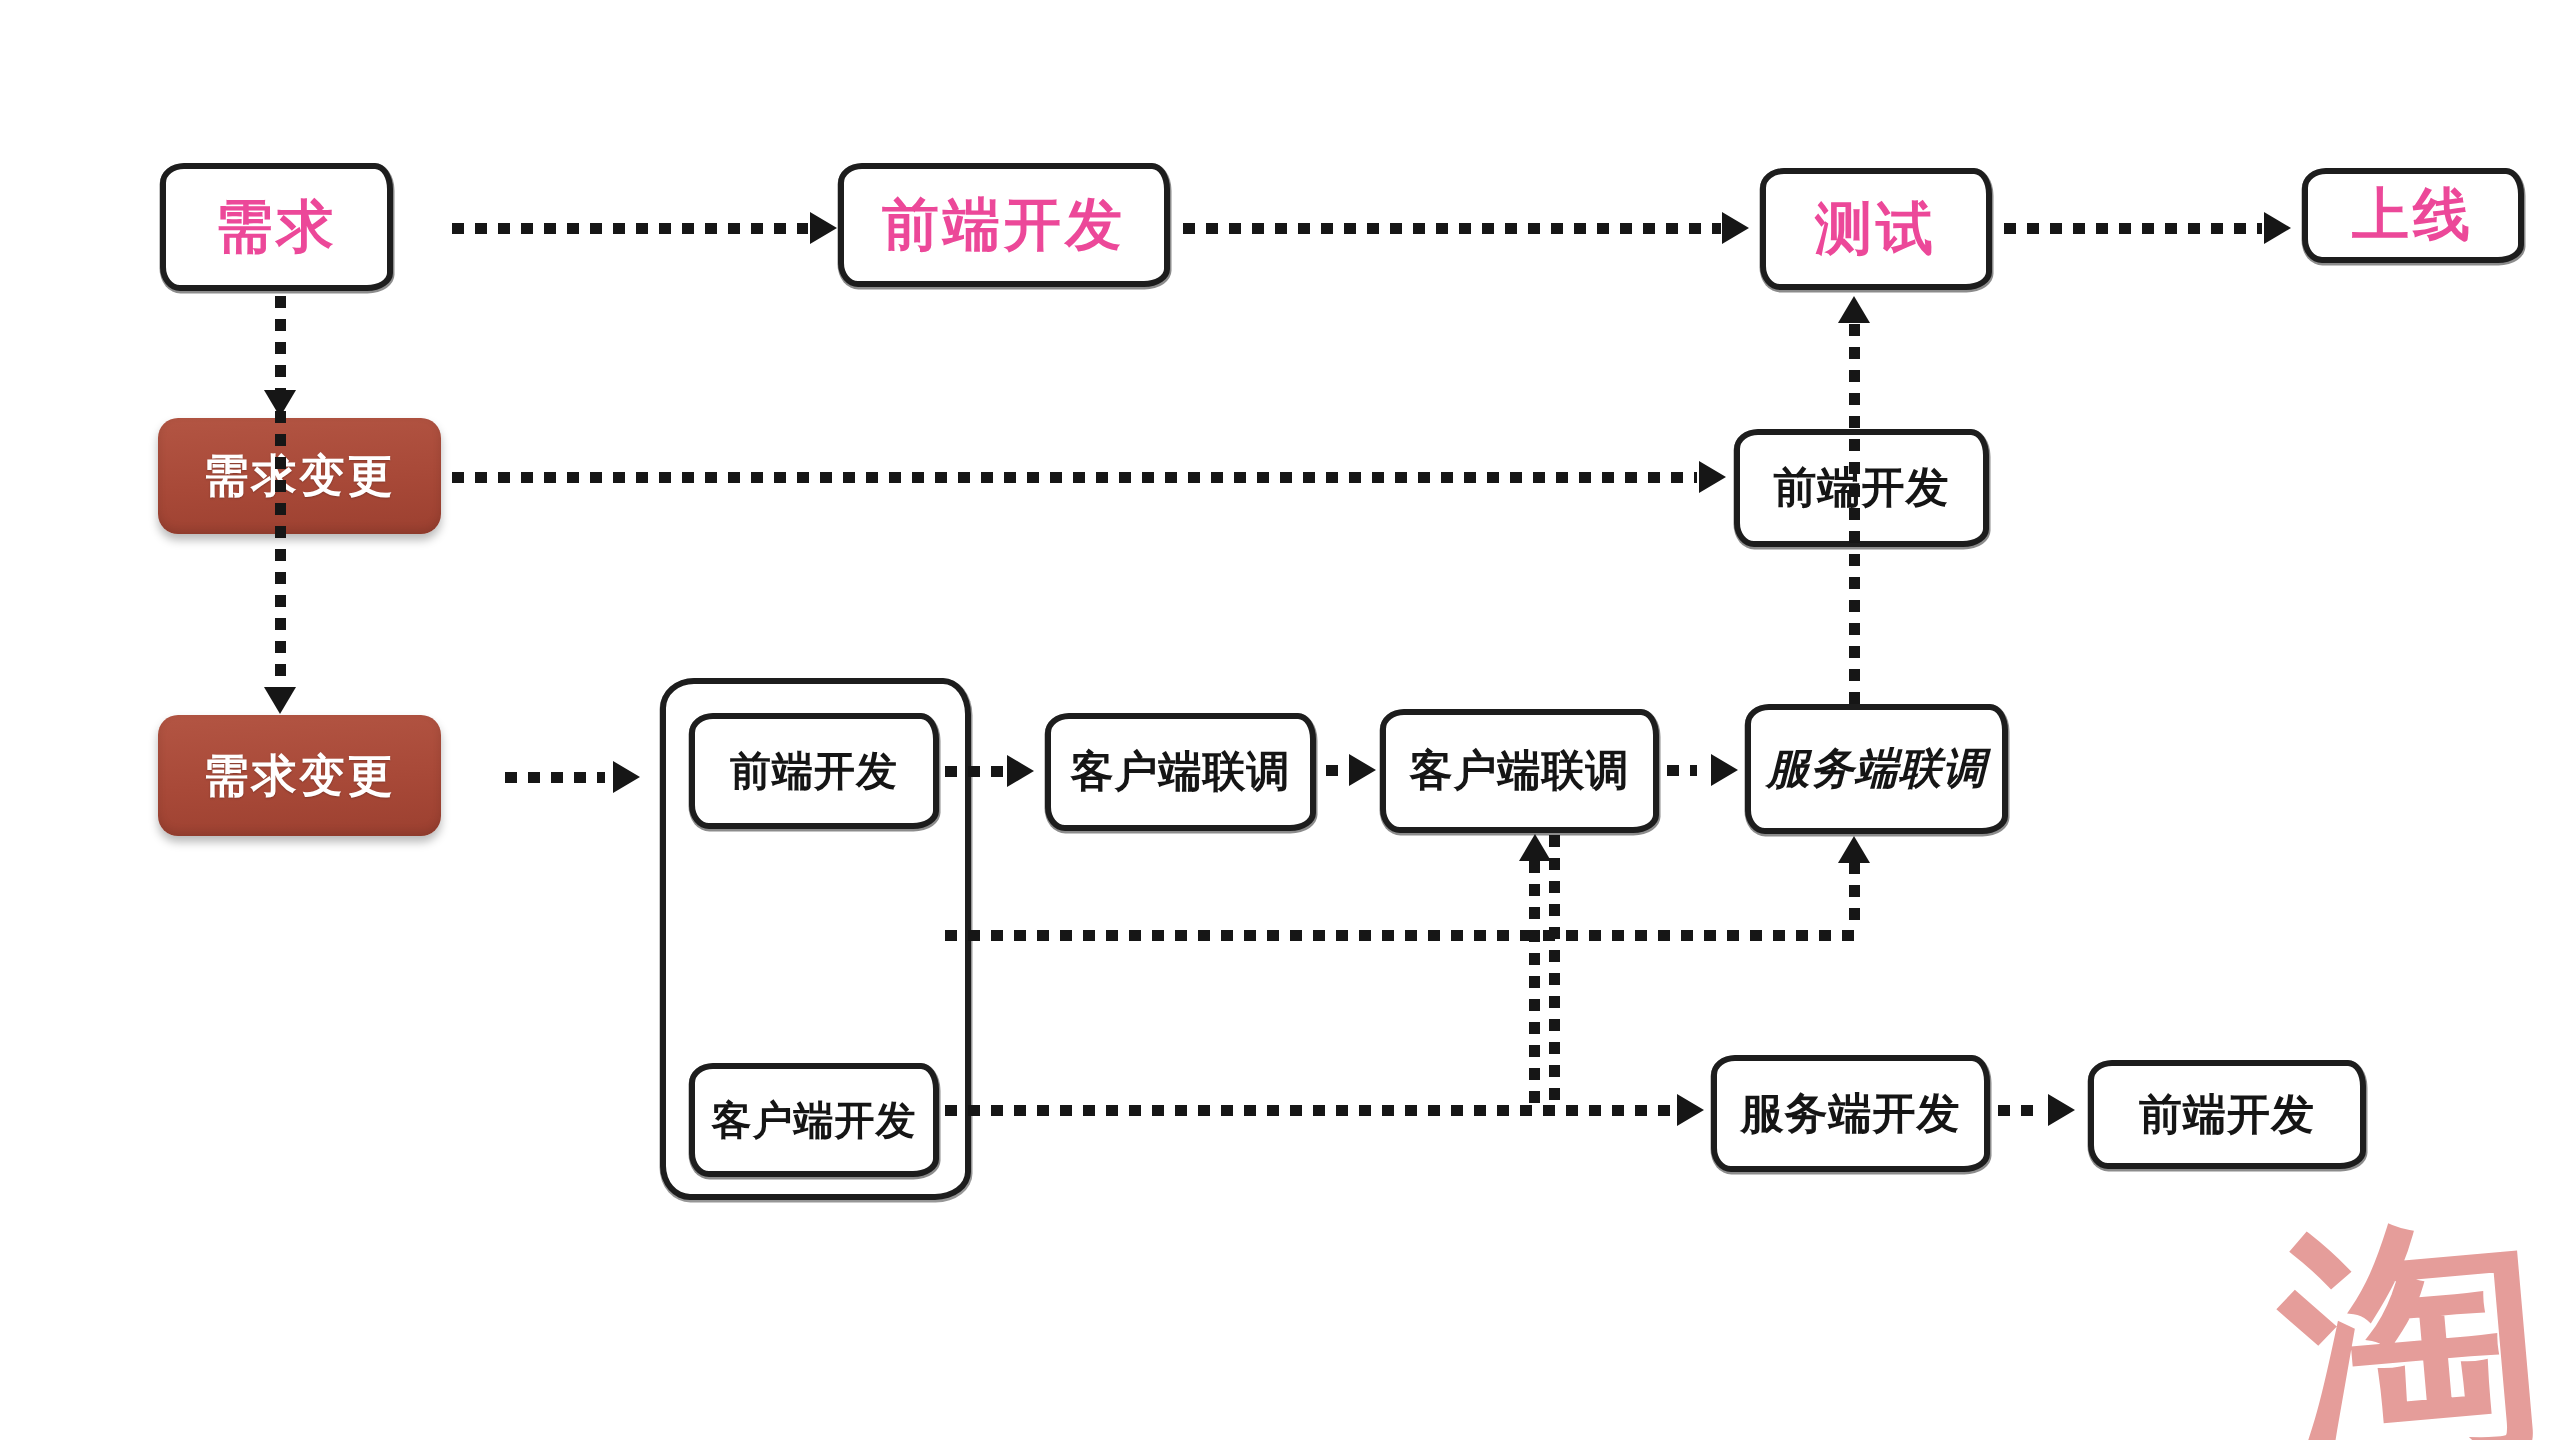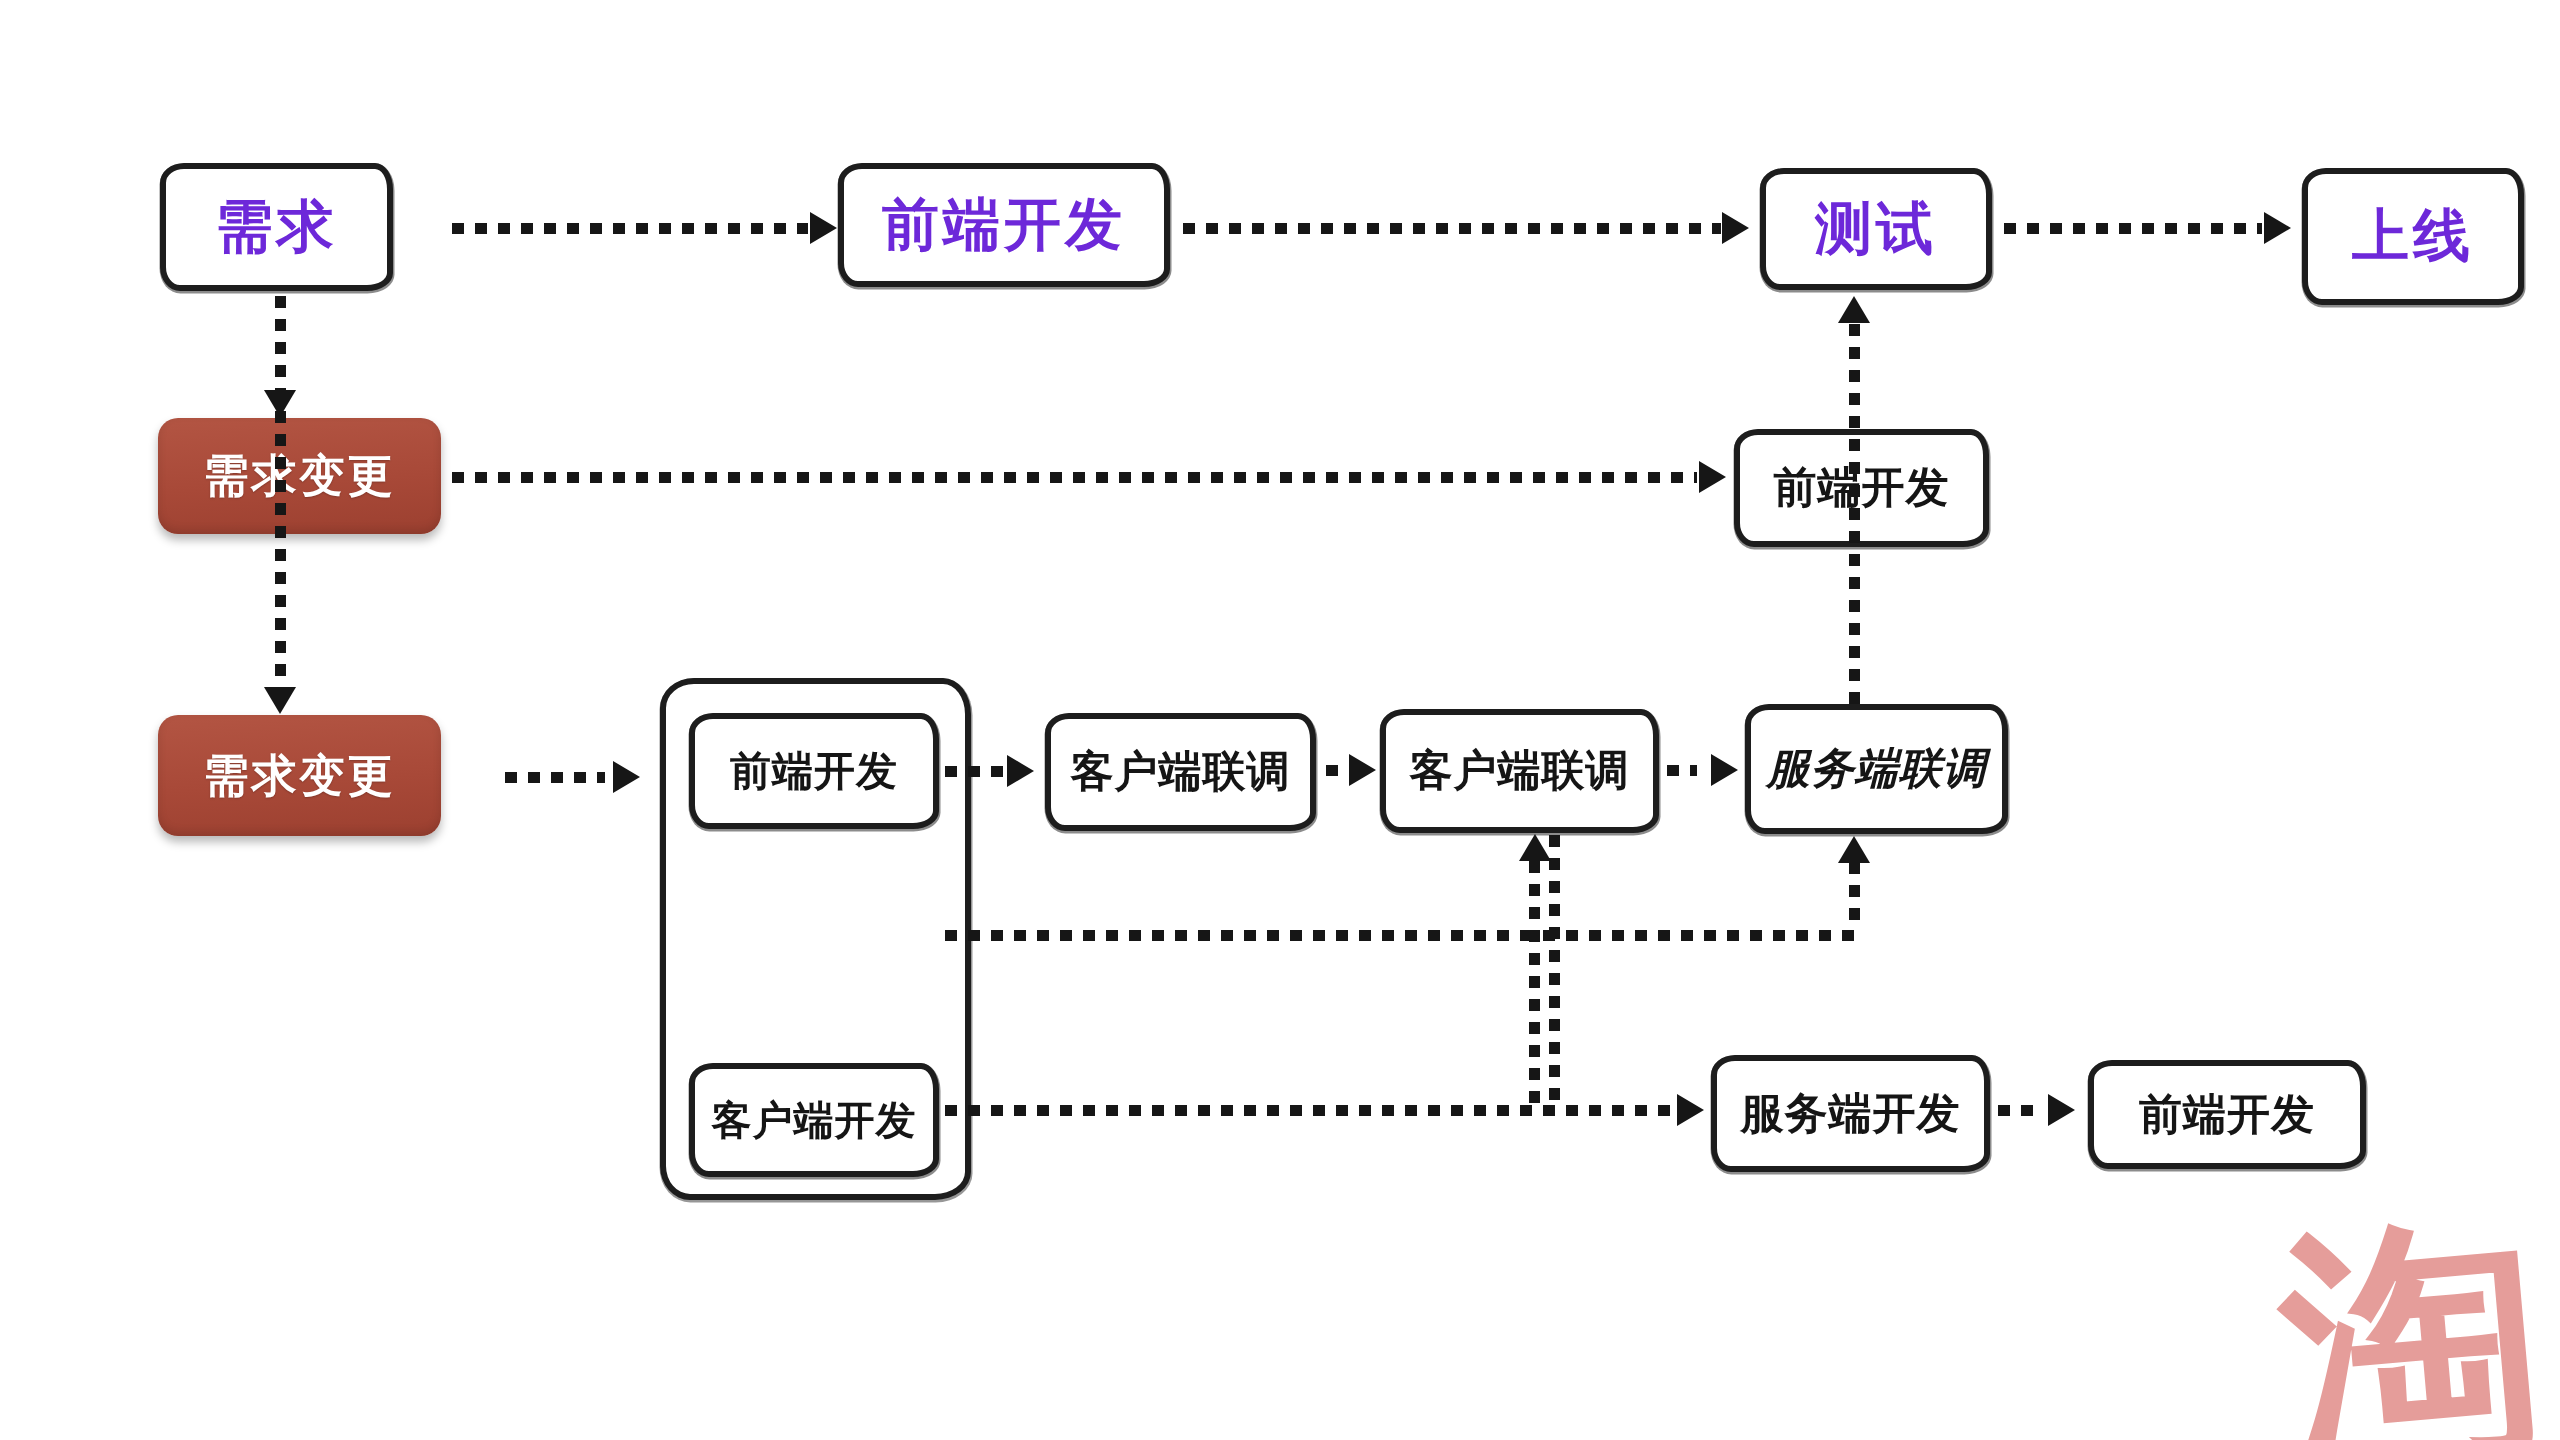--- a/index.html
+++ b/index.html
@@ -32,21 +32,21 @@
     z-index:1;
   }
   .node.red {
     border:none;
     background:linear-gradient(176deg,#b35543 0%,#a84938 55%,#9c4030 100%);
     border-radius:20px;
     box-shadow:0 6px 10px rgba(0,0,0,0.28), inset 0 -4px 10px rgba(0,0,0,0.12);
   }
   .t-serif {
     font-family:"DejaVu Serif","Liberation Serif",serif;
-    font-size:57px; font-weight:600; color:#6d28d9; letter-spacing:4px;
+    font-size:57px; font-weight:600; color:#ec4899; letter-spacing:4px;
     white-space:nowrap;
   }
   .t-bold {
     font-family:"DejaVu Sans","Liberation Sans",sans-serif;
     font-size:43px; font-weight:800; color:#151515; letter-spacing:1px;
     white-space:nowrap;
   }
   .t-red {
     font-family:"DejaVu Sans","Liberation Sans",sans-serif;
     font-size:45px; font-weight:800; color:#ffffff; letter-spacing:3px;
@@ -91,21 +91,21 @@
   </div>
 
   <div class="node" style="left:838px; top:163px; width:332px; height:124px;">
     <span class="t-serif">前端开发</span>
   </div>
 
   <div class="node" style="left:1760px; top:168px; width:232px; height:122px;">
     <span class="t-serif">测试</span>
   </div>
 
-  <div class="node" style="left:2302px; top:168px; width:222px; height:137px;">
+  <div class="node" style="left:2302px; top:168px; width:222px; height:95px;">
     <span class="t-serif">上线</span>
   </div>
 
   <div class="node red" style="left:158px; top:418px; width:283px; height:116px;">
     <span class="t-red">需求变更</span>
   </div>
 
   <div class="node red" style="left:158px; top:715px; width:283px; height:121px;">
     <span class="t-red">需求变更</span>
   </div>

